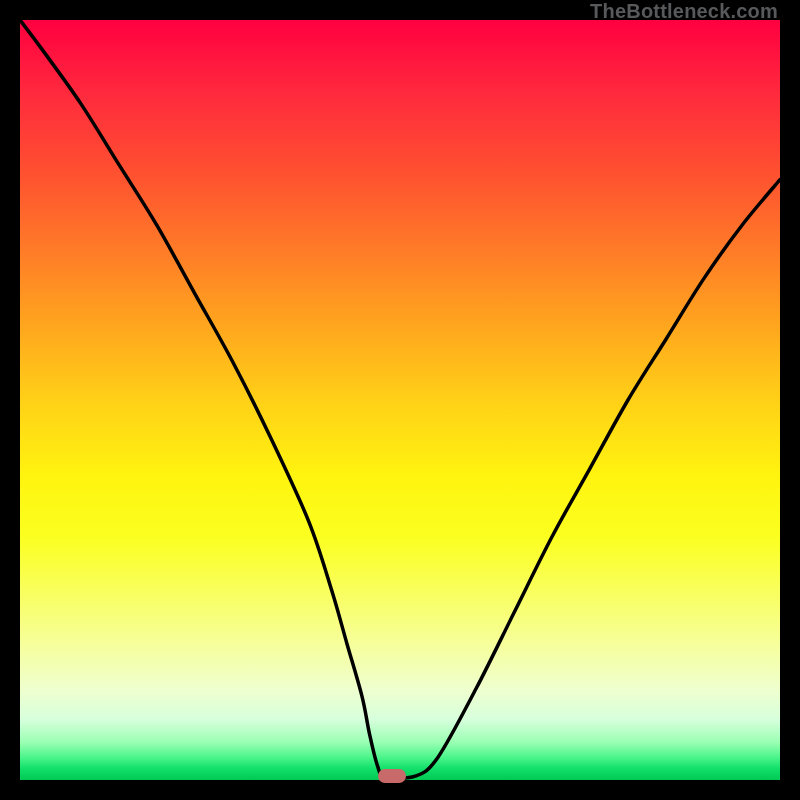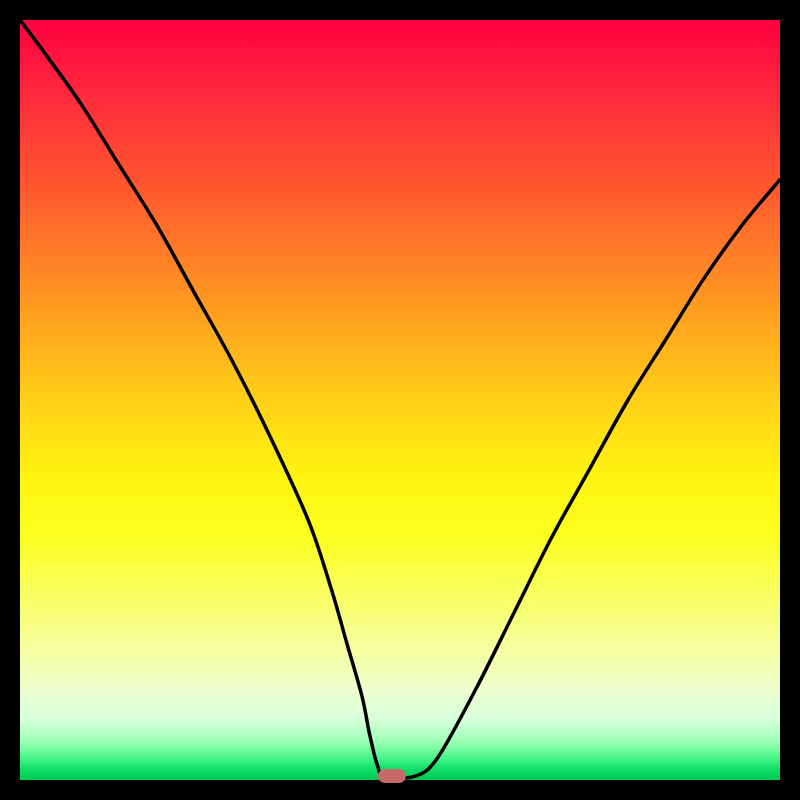--- a/index.html
+++ b/index.html
@@ -64,13 +64,14 @@
 
 <div class="frame">
   <div class="plot-area"></div>
 
   <svg class="curve-svg" viewBox="0 0 760 760" preserveAspectRatio="none">
     <path id="curvePath" d="M 0.00 0.00 C 3.80 5.07, 12.67 16.47, 22.80 30.40 C 32.93 44.33, 48.13 64.60, 60.80 83.60 C 73.47 102.60, 86.13 124.13, 98.80 144.40 C 111.47 164.67, 124.13 183.67, 136.80 205.20 C 149.47 226.73, 162.13 250.80, 174.80 273.60 C 187.47 296.40, 200.13 317.93, 212.80 342.00 C 225.47 366.07, 238.13 391.40, 250.80 418.00 C 263.47 444.60, 278.67 476.27, 288.80 501.60 C 298.93 526.93, 305.27 549.73, 311.60 570.00 C 317.93 590.27, 321.73 605.47, 326.80 623.20 C 331.87 640.93, 338.20 661.20, 342.00 676.40 C 345.80 691.60, 347.07 703.00, 349.60 714.40 C 352.13 725.80, 354.67 737.83, 357.20 744.80 C 359.73 751.77, 358.47 754.30, 364.80 756.20 C 371.13 758.10, 386.33 759.37, 395.20 756.20 C 404.07 753.03, 407.87 751.77, 418.00 737.20 C 428.13 722.63, 443.33 692.87, 456.00 668.80 C 468.67 644.73, 481.33 618.13, 494.00 592.80 C 506.67 567.47, 519.33 540.87, 532.00 516.80 C 544.67 492.73, 557.33 471.20, 570.00 448.40 C 582.67 425.60, 595.33 401.53, 608.00 380.00 C 620.67 358.47, 633.33 339.47, 646.00 319.20 C 658.67 298.93, 671.33 277.40, 684.00 258.40 C 696.67 239.40, 709.33 221.67, 722.00 205.20 C 734.67 188.73, 753.67 167.20, 760.00 159.60" fill="none" stroke="#000" stroke-width="3.5" stroke-linecap="round" stroke-linejoin="round"></path>
   </svg>
 
   <div class="marker" id="marker" style="left: 378.4px; top: 769.2px;"></div>
 
+  <div class="watermark">TheBottleneck.com</div>
 </div>
 
 </body></html>

